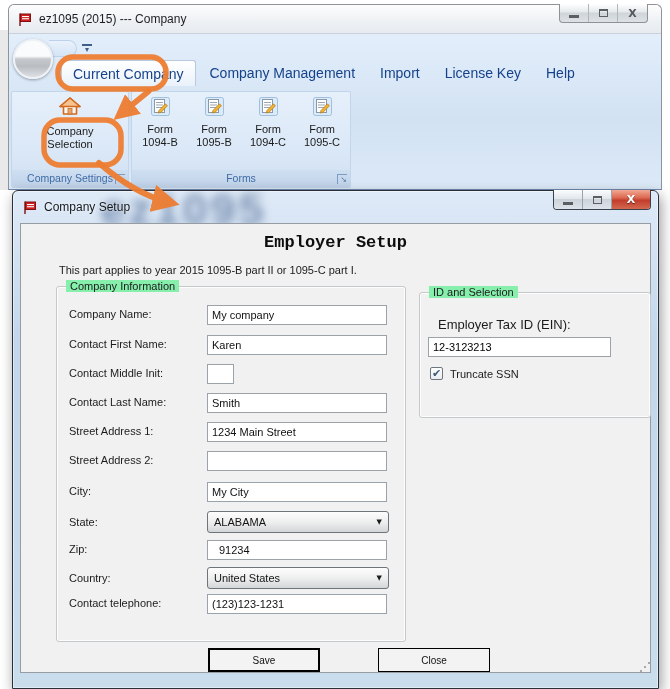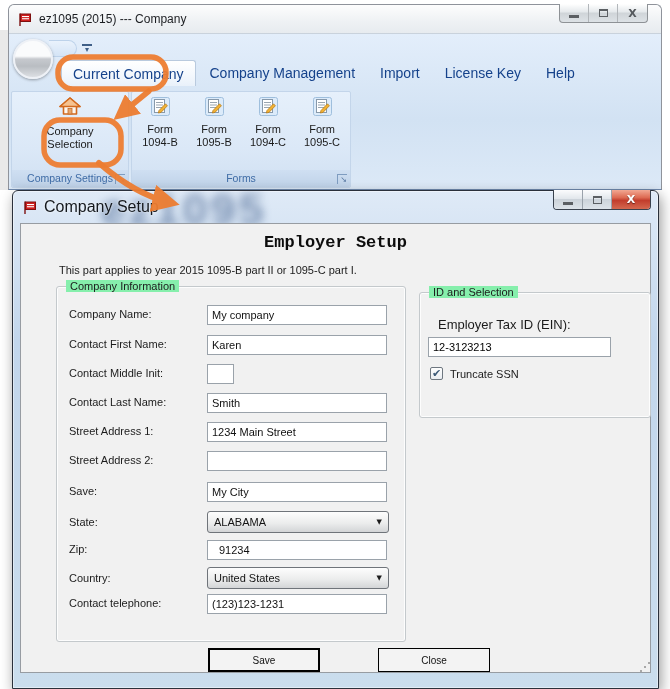--- a/index.html
+++ b/index.html
@@ -61,21 +61,21 @@
   #forms-buttons .big-button { width:52px; }
   #forms-buttons .lbl { margin-top:7px; }
 
   
   #dialog { position:absolute; left:12px; top:190px; width:647px; height:499px;
     border:1px solid #2a303b; border-radius:6px 6px 0 0;
     background:linear-gradient(#dfeaf7,#c2d6ec 30%,#cadded);
     box-shadow:inset 0 0 0 1px rgba(255,255,255,.45), 2px 5px 14px rgba(0,0,0,.4); z-index:10; }
   #dlg-titlebar { position:absolute; left:0; top:0; right:0; height:32px; display:flex;
     align-items:center; padding-left:10px; gap:6px; z-index:6; }
-  #dlg-title { font-size:16px; color:#14181d; text-shadow:0 0 3px rgba(255,255,255,.9); }
+  #dlg-title { font-size:12px; color:#14181d; text-shadow:0 0 3px rgba(255,255,255,.9); }
   #watermark-clip { position:absolute; left:0; top:0; width:100%; height:43px; overflow:hidden;
     border-radius:6px 6px 0 0; pointer-events:none; z-index:4; }
   #watermark { position:absolute; left:88px; top:-7px; font-weight:bold; font-size:45px;
     letter-spacing:3px; color:#2a4a7c; opacity:.55; filter:blur(5px);
     font-family:"Liberation Sans",sans-serif; }
   #dlg-controls { position:absolute; top:-1px; right:7px; display:flex;
     border:1px solid #39414d; border-top:none; border-radius:0 0 4px 4px; overflow:hidden; z-index:7; }
   .dlg-btn { width:29px; height:19px; display:flex; align-items:center; justify-content:center;
     background:linear-gradient(#fbfcfd,#e2e7ec 45%,#ccd3da 50%,#dde3e9);
     border-right:1px solid #9aa2ab; cursor:default; }
@@ -297,21 +297,21 @@
 
         <span class="fld-label" style="top:109px">Contact Last Name:</span>
         <input class="fld-input" style="top: 106px;" value="Smith">
 
         <span class="fld-label" style="top:138px">Street Address 1:</span>
         <input class="fld-input" style="top: 135px;" value="1234 Main Street">
 
         <span class="fld-label" style="top:167px">Street Address 2:</span>
         <input class="fld-input" style="top: 164px;" value="">
 
-        <span class="fld-label" style="top:198px">Save:</span>
+        <span class="fld-label" style="top:198px">City:</span>
         <input class="fld-input" style="top: 195px;" value="My City">
 
         <span class="fld-label" style="top:229px">State:</span>
         <div class="combo" style="top:224px">
           <span>ALABAMA</span>
           <span class="arrow">▼</span>
         </div>
 
         <span class="fld-label" style="top:256px">Zip:</span>
         <input class="fld-input" style="top: 253px; padding-left: 11px;" value="91234">

